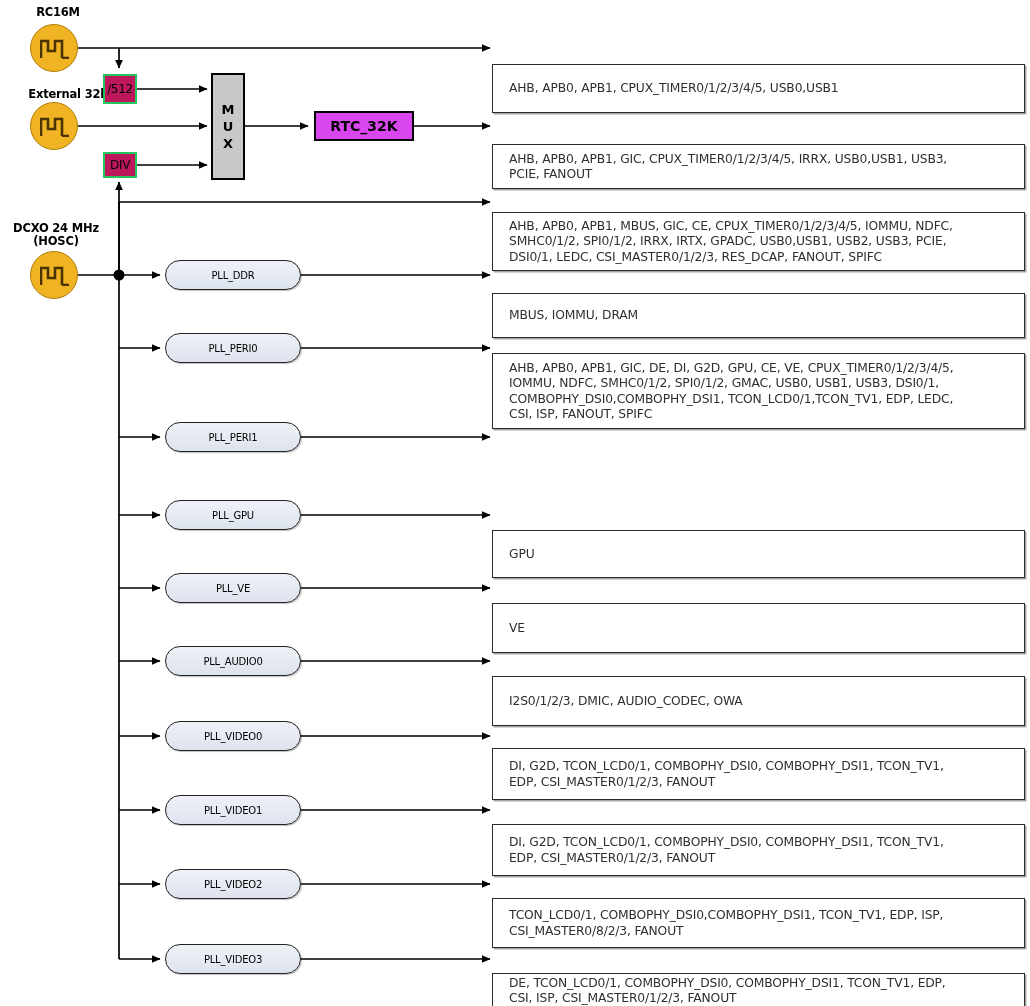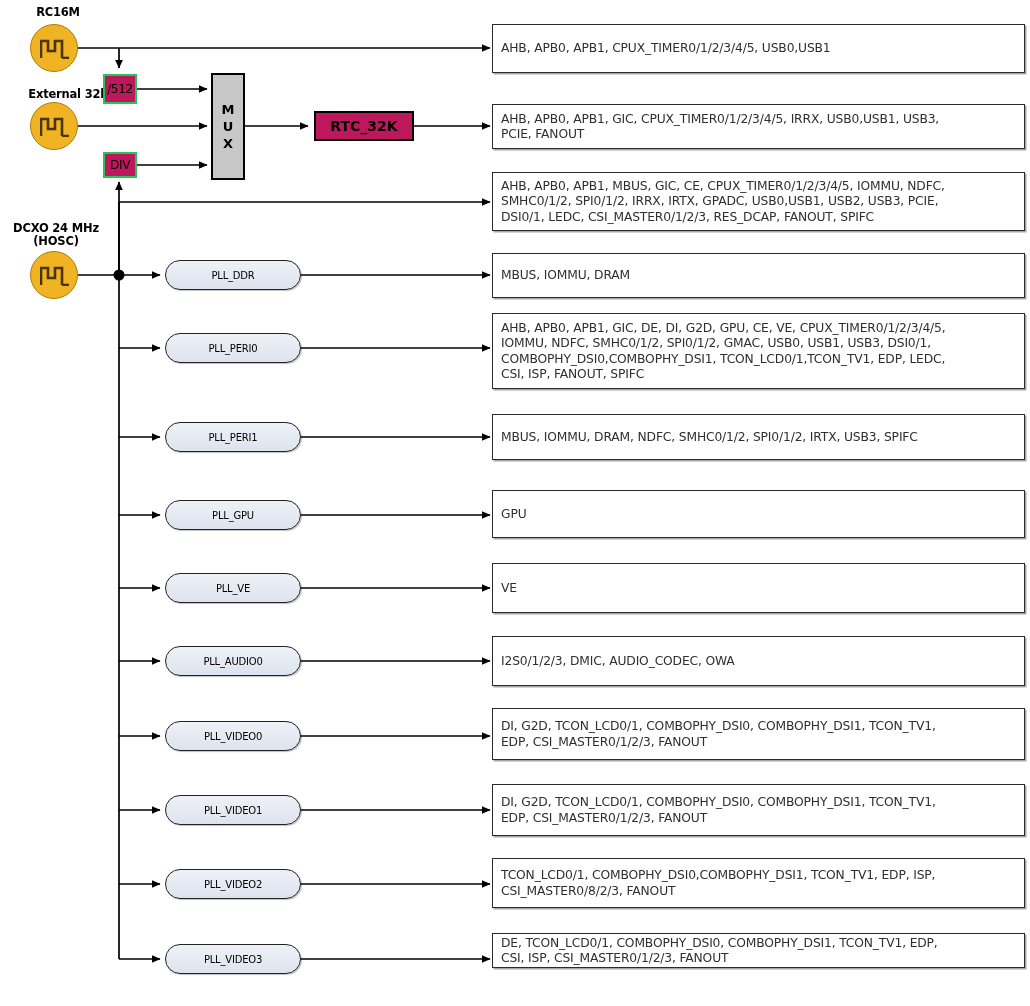--- a/index.html
+++ b/index.html
@@ -77,21 +77,21 @@
     align-items: center;
     justify-content: center;
     font-size: 13px;
     font-weight: bold;
     color: #000;
     line-height: 17px;
   }
   
   .rtcbox {
     position: absolute;
-    background: #be185d;
+    background: #d946ef;
     border: 2px solid #000000;
     box-sizing: border-box;
     display: flex;
     align-items: center;
     justify-content: center;
     font-size: 14px;
     font-weight: bold;
     color: #000;
   }
   
@@ -113,28 +113,29 @@
     box-shadow: 1px 1px 1px rgba(0,0,0,0.25);
   }
   
   .cbox {
     position: absolute;
     left: 492px;
     width: 533px;
     background: #ffffff;
     border: 1.6px solid #2b2b2b;
     box-sizing: border-box;
-    padding: 5px 7px 4px 8px;
+    padding: 5px 7px 4px 16px;
     font-size: 12.3px;
     color: #2f2f2f;
     line-height: 15.5px;
     letter-spacing: -0.15px;
     display: flex;
     align-items: center;
     box-shadow: 1.5px 1.5px 0 rgba(0,0,0,0.35);
+    margin-top: 40px;
   }
   .cbox span { display: block; }
 </style>
 </head>
 <body>
 
 <div id="canvas">
 
   <svg id="wires" viewBox="0 0 1030 1006" xmlns="http://www.w3.org/2000/svg">
     <defs>
@@ -269,25 +270,20 @@
 
   <div class="cbox" style="top:313px; height:76px;">
     <div>
         <span>AHB, APB0, APB1, GIC, DE, DI, G2D, GPU, CE, VE, CPUX_TIMER0/1/2/3/4/5,</span>
         <span>IOMMU, NDFC, SMHC0/1/2, SPI0/1/2, GMAC, USB0, USB1, USB3, DSI0/1,</span>
         <span>COMBOPHY_DSI0,COMBOPHY_DSI1, TCON_LCD0/1,TCON_TV1, EDP, LEDC,</span>
         <span>CSI, ISP, FANOUT, SPIFC</span>
       </div>
   </div>
 
-  <div class="cbox" style="top:414px; height:46px;">
-    <div>
-        <span>MBUS, IOMMU, DRAM, NDFC, SMHC0/1/2, SPI0/1/2, IRTX, USB3, SPIFC</span>
-      </div>
-  </div>
 
   <div class="cbox" style="top:490px; height:48px;">
     <div>
         <span>GPU</span>
       </div>
   </div>
 
   <div class="cbox" style="top:563px; height:50px;">
     <div>
         <span>VE</span>

